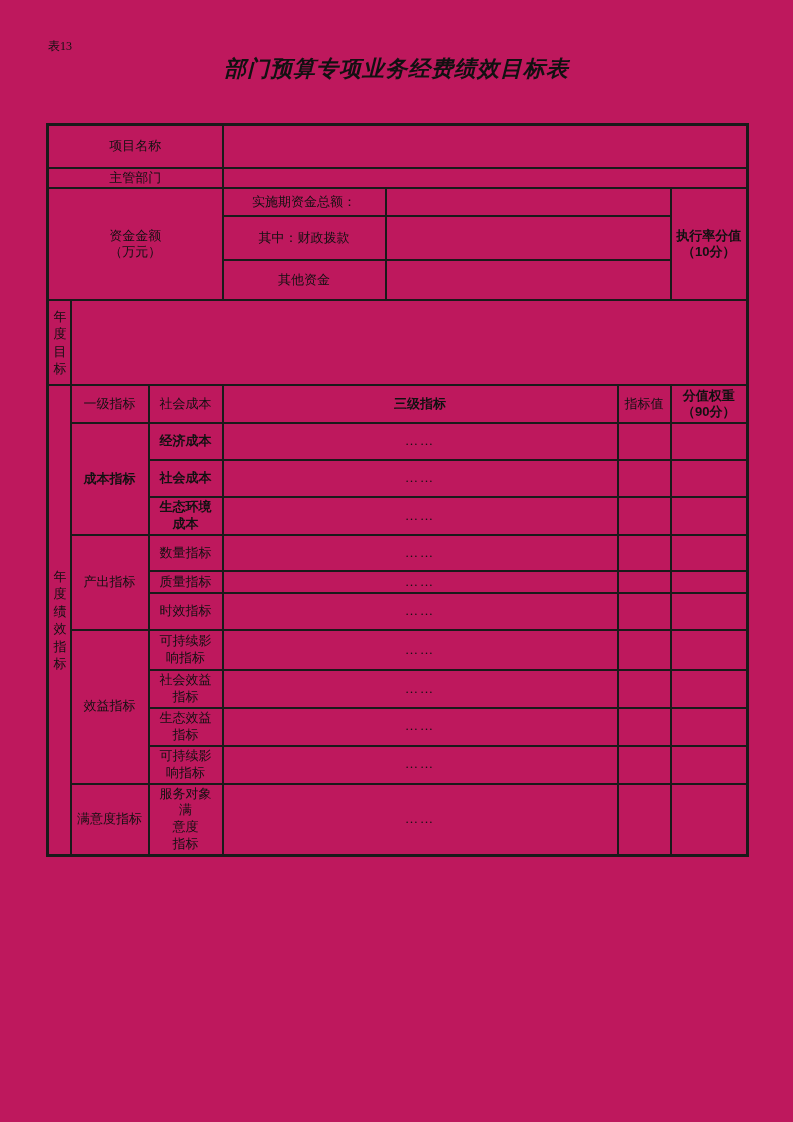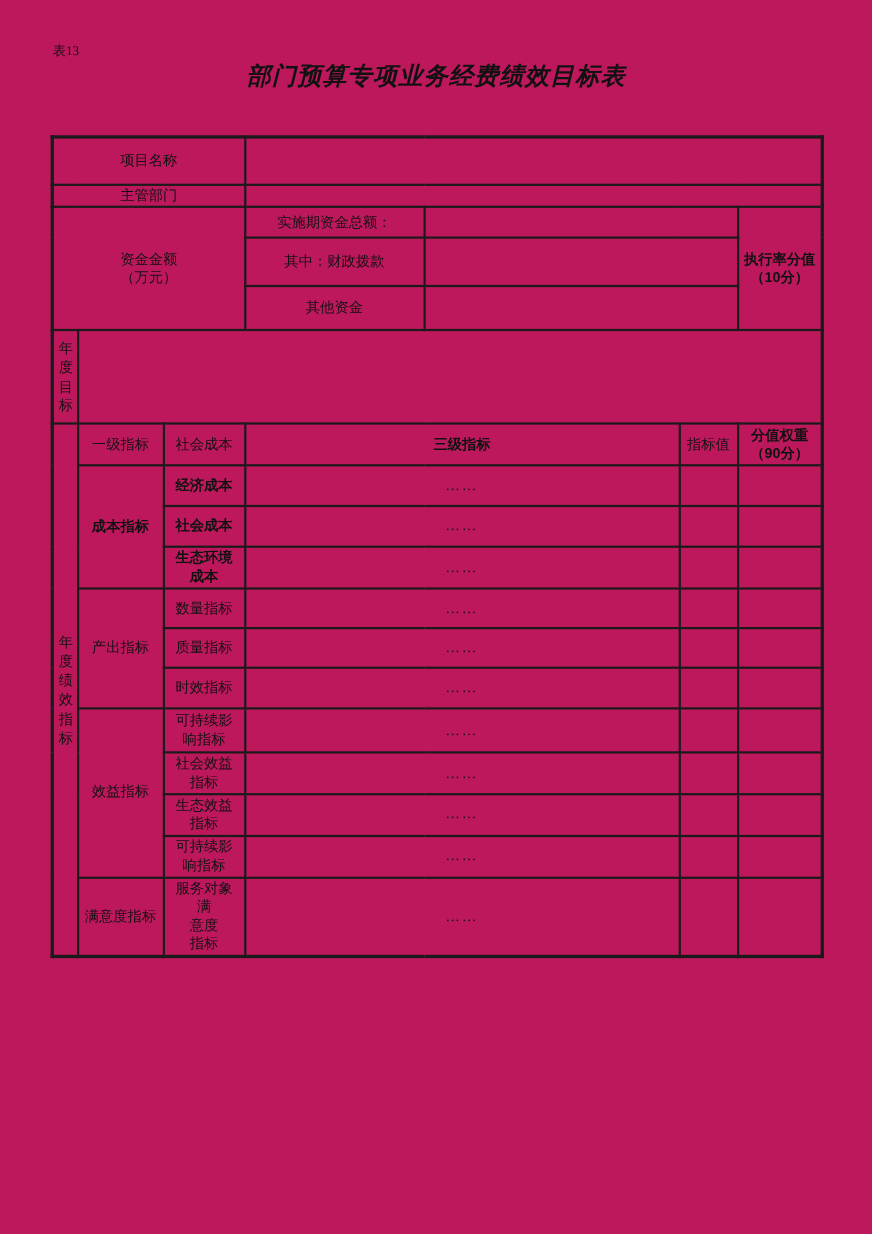--- a/index.html
+++ b/index.html
@@ -122,21 +122,21 @@
       <td></td>
     </tr>
 
     <tr style="height:36px">
       <td rowspan="3">产出指标</td>
       <td>数量指标</td>
       <td colspan="2" class="dots">……</td>
       <td></td>
       <td></td>
     </tr>
-    <tr style="height:36px">
+    <tr style="height:22px">
       <td>质量指标</td>
       <td colspan="2" class="dots">……</td>
       <td></td>
       <td></td>
     </tr>
     <tr style="height:37px">
       <td>时效指标</td>
       <td colspan="2" class="dots">……</td>
       <td></td>
       <td></td>

